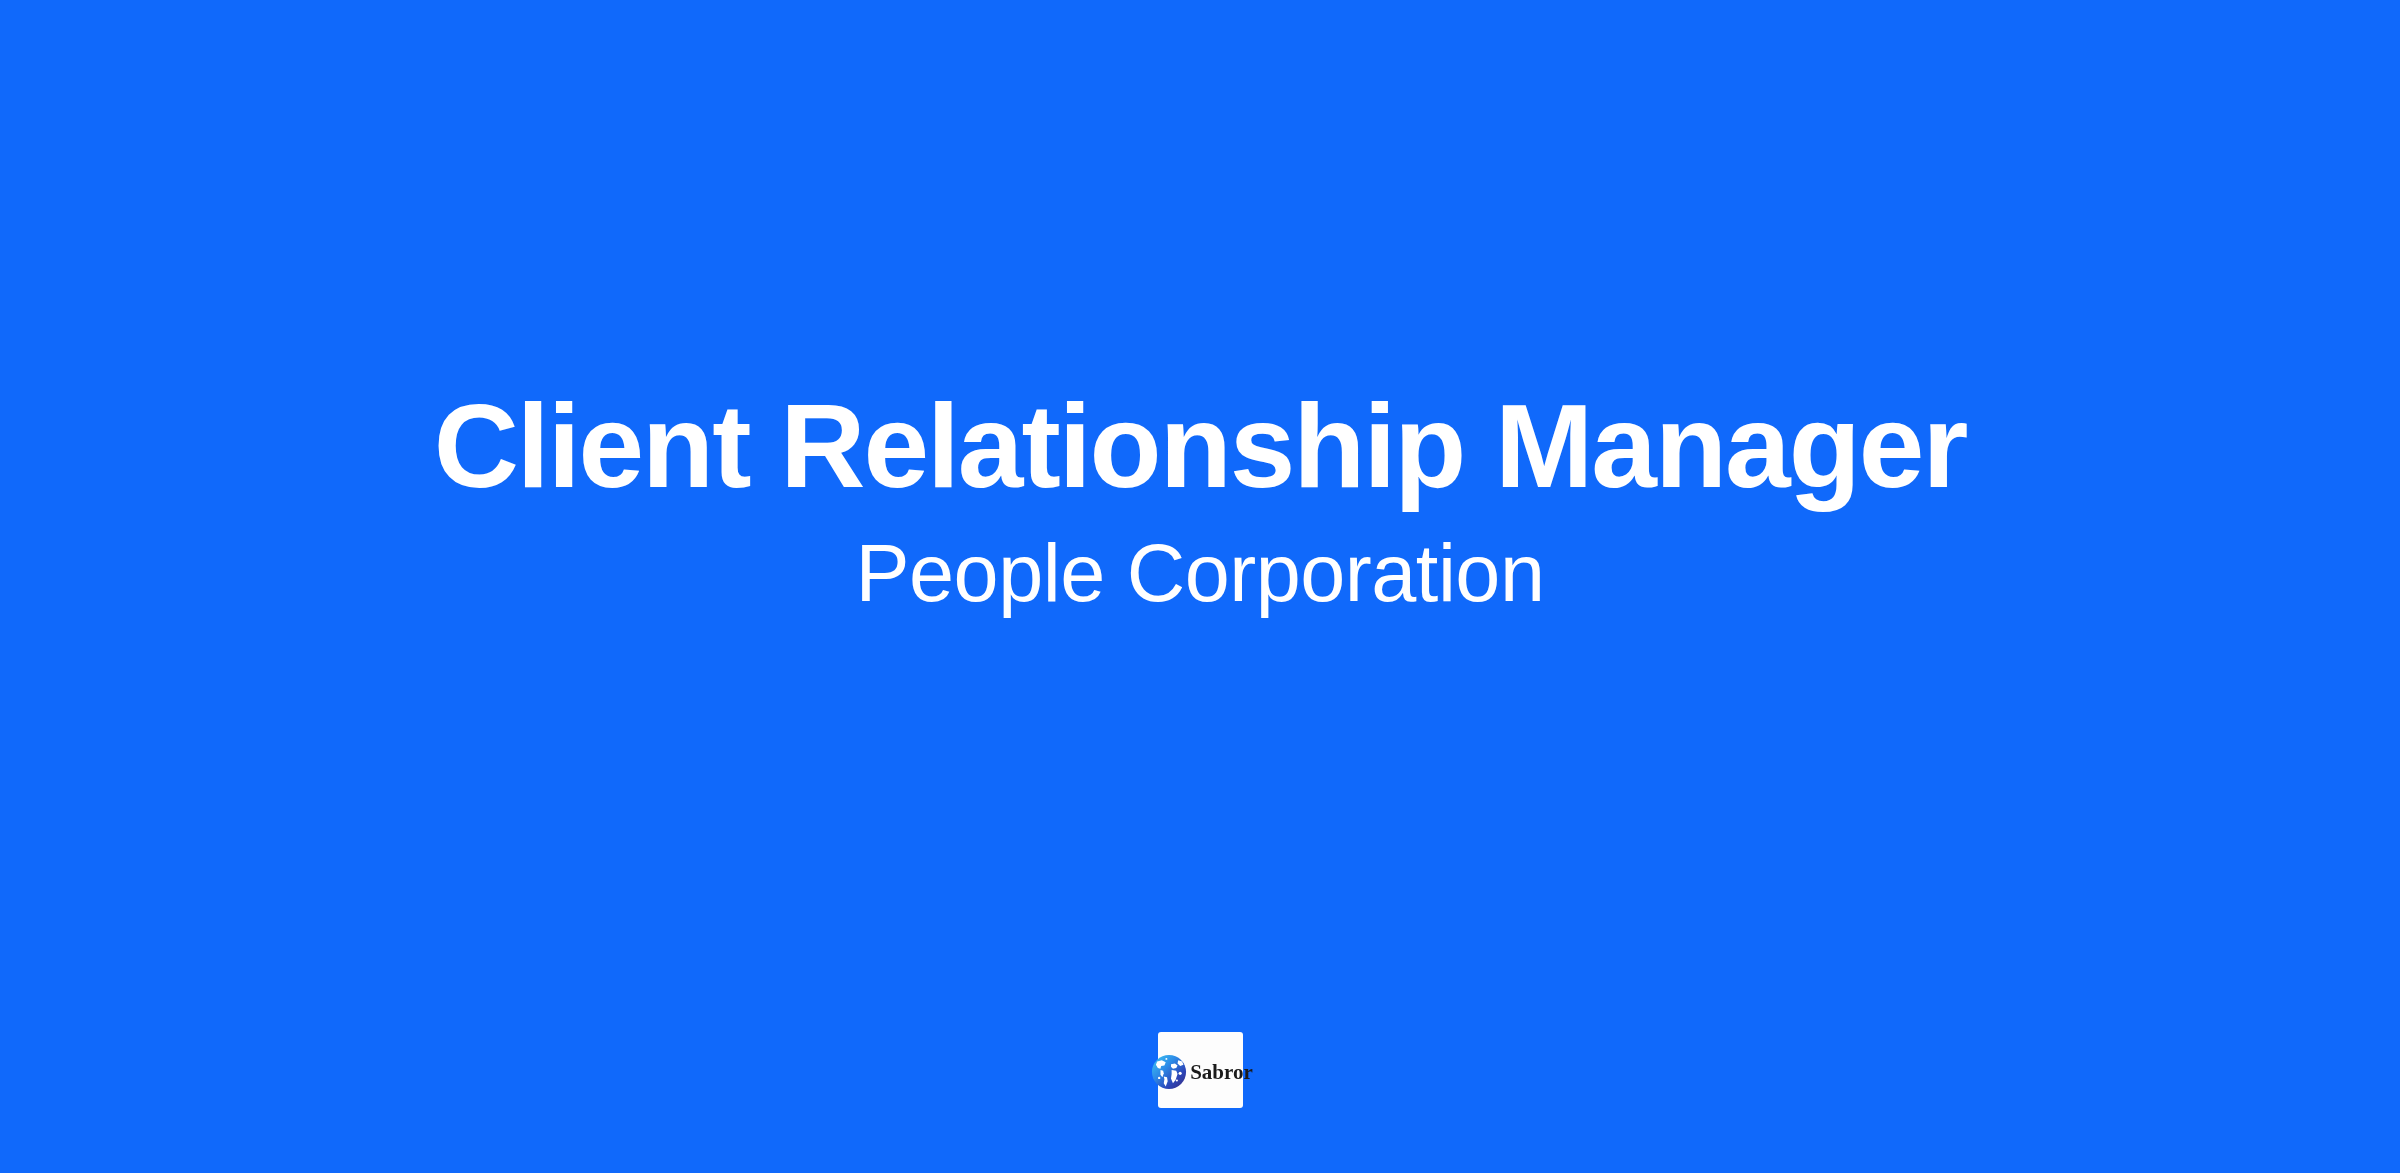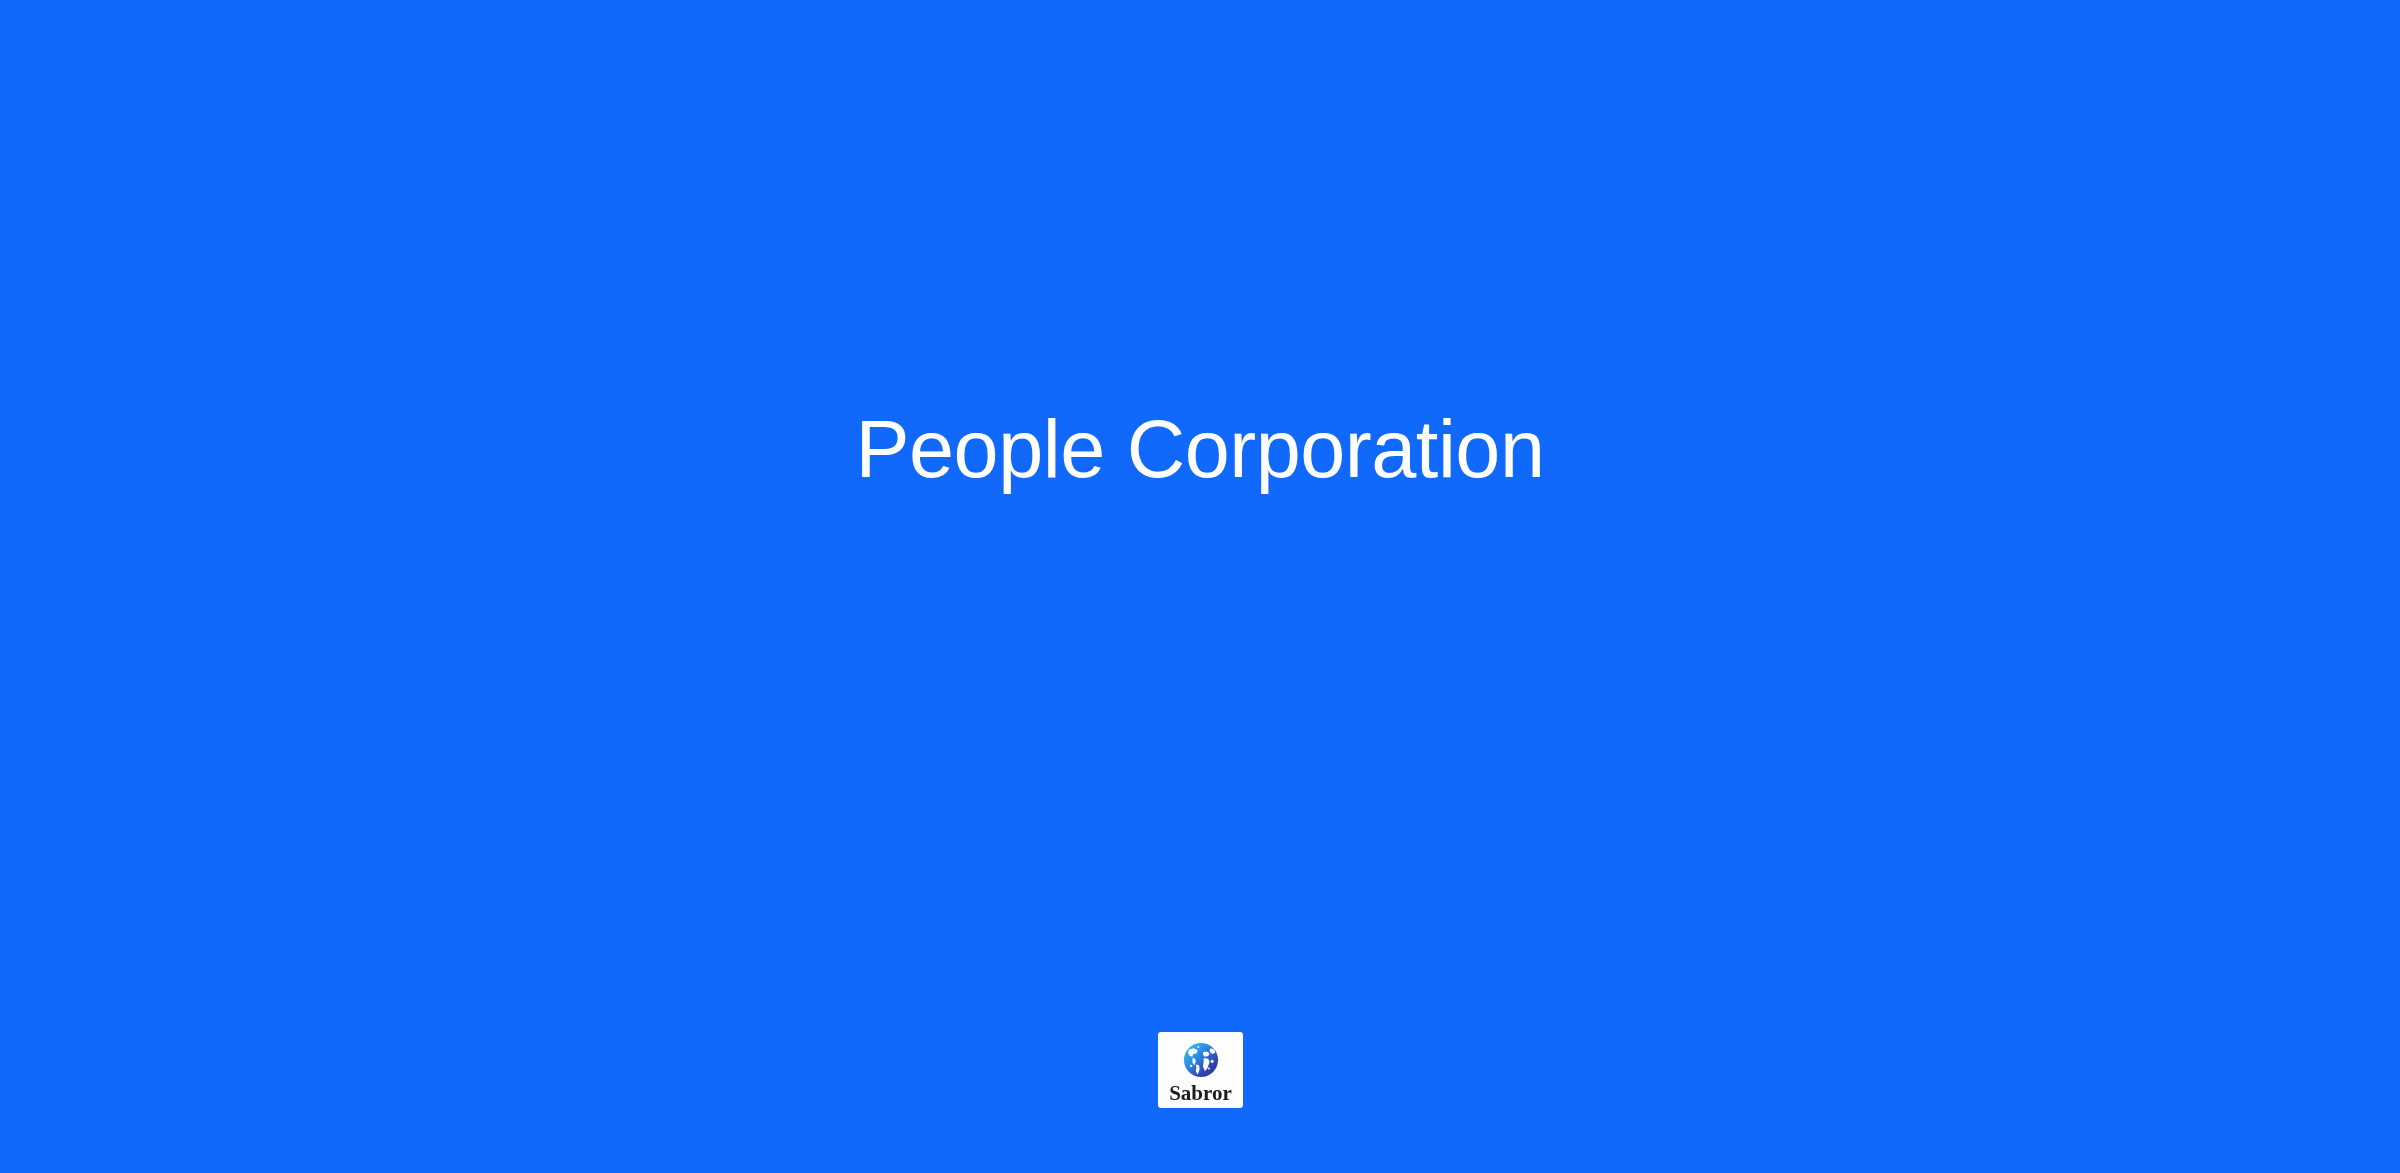--- a/index.html
+++ b/index.html
@@ -60,21 +60,21 @@
   
   .logo-card {
     position: absolute;
     left: 1158px;
     top: 1032px;
     width: 85px;
     height: 76px;
     background: #fdfdfd;
     border-radius: 3px;
     display: flex;
-    flex-direction: column;
+    flex-direction: row;
     align-items: center;
     justify-content: center;
     box-sizing: border-box;
     padding-top: 3px;
   }
 
   .logo-globe {
     display: block;
     width: 42px;
     height: 42px;
@@ -92,20 +92,21 @@
     margin-top: 1px;
     white-space: nowrap;
   }
 </style>
 </head>
 <body>
 
 <div class="slide">
 
   <div class="hero">
+    <h1 class="hero-title">Client Relationship Manager</h1>
     <h2 class="hero-subtitle">People Corporation</h2>
   </div>
 
   <div class="logo-card">
     <svg class="logo-globe" viewBox="0 0 64 64" aria-hidden="true">
       <defs>
         <linearGradient id="globeGrad" x1="0" y1="0" x2="1" y2="1">
           <stop offset="0%" stop-color="#3FC8F2"></stop>
           <stop offset="38%" stop-color="#2D8CE8"></stop>
           <stop offset="70%" stop-color="#2C46B8"></stop>

